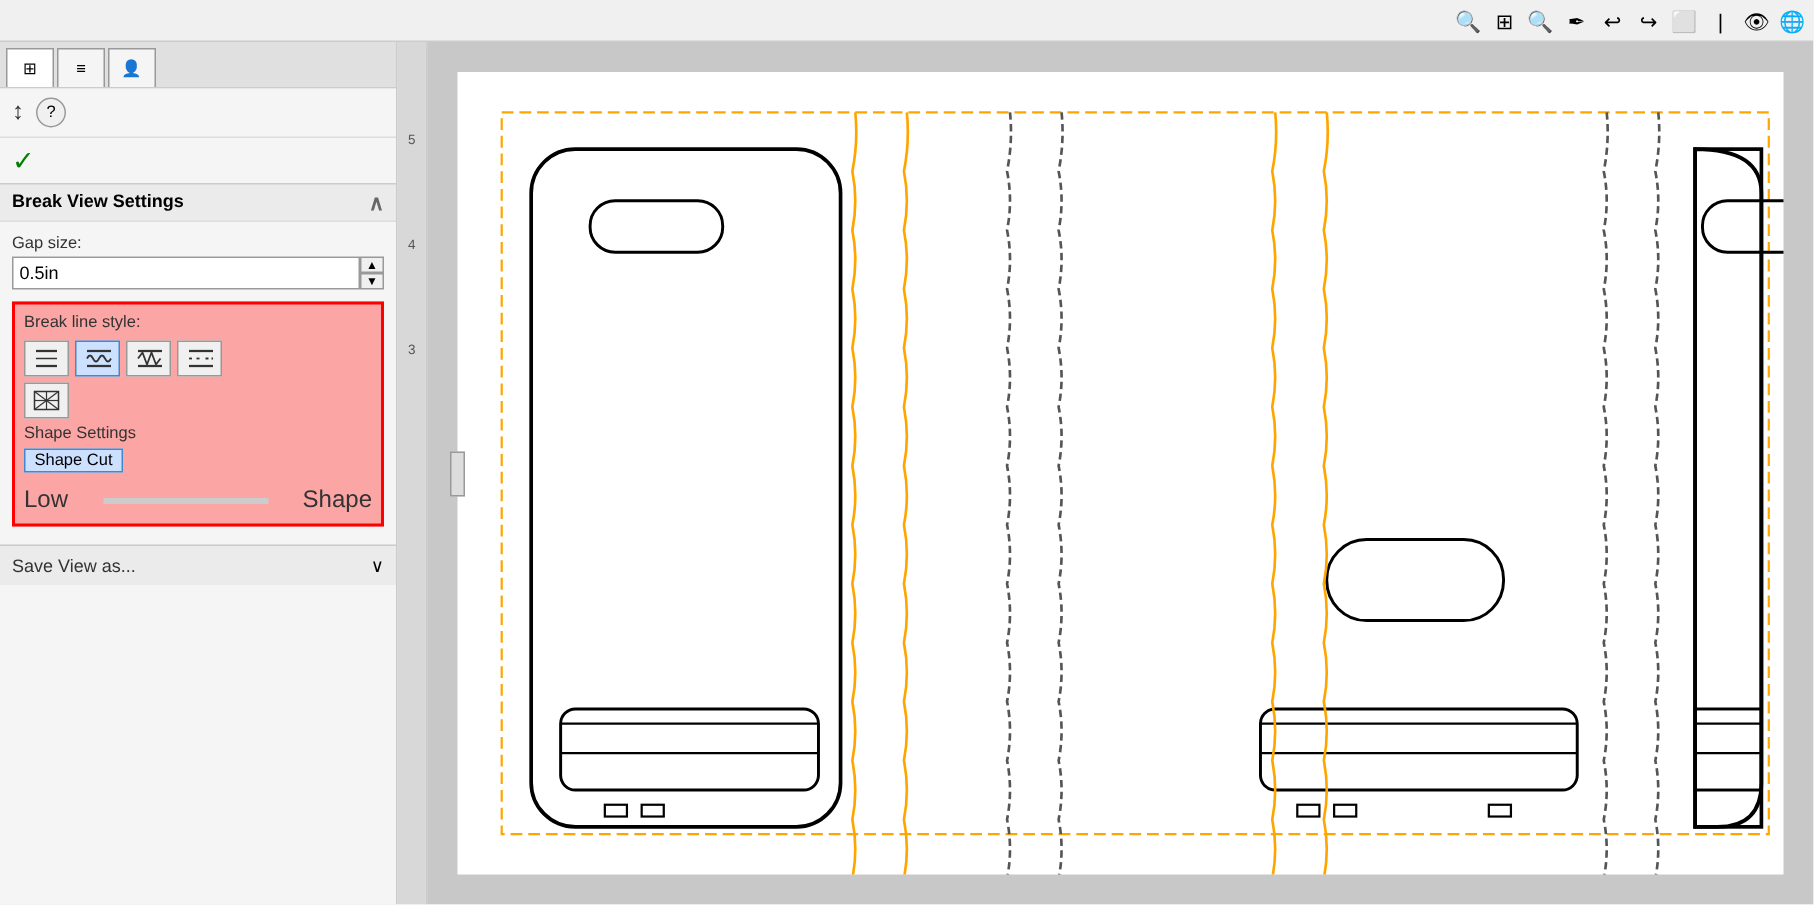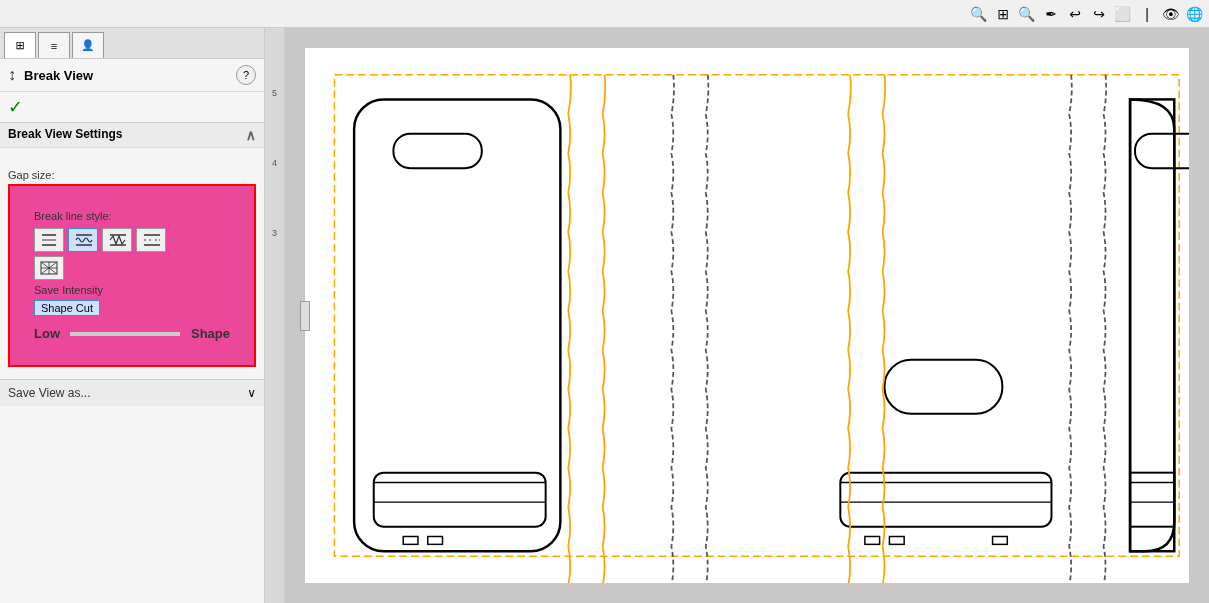--- a/index.html
+++ b/index.html
@@ -119,21 +119,20 @@
       cursor: pointer;
     }
     .section-collapse {
       font-size: 14px;
       color: #666;
     }
 
     .section-content {
       padding: 8px;
       background: #f5f5f5;
-      margin-top: 13px;
     }
 
     .field-label {
       font-size: 11px;
       margin-bottom: 3px;
       color: #333;
     }
 
     .input-row {
       display: flex;
@@ -160,22 +159,22 @@
       background: #f0f0f0;
       cursor: pointer;
       display: flex;
       align-items: center;
       justify-content: center;
       font-size: 8px;
     }
 
     .break-line-style-section {
       border: 2px solid red;
-      padding: 24px;
-      background: #ec4899;
+      padding: 6px;
+      background: #fca5a5;
       margin-bottom: 4px;
     }
     .break-line-label {
       font-size: 11px;
       margin-bottom: 6px;
       color: #333;
     }
     .style-buttons-row {
       display: flex;
       gap: 4px;
@@ -215,23 +214,22 @@
       font-size: 11px;
       margin-bottom: 6px;
     }
     .intensity-row {
       display: flex;
       align-items: center;
       justify-content: space-between;
       margin-top: 4px;
     }
     .intensity-label {
-      font-size: 13px;
-      color: #333;
-      font-weight: bold;
+      font-size: 16px;
+      color: #333;
     }
     .intensity-slider {
       width: 110px;
       height: 4px;
       background: #ccc;
       position: relative;
     }
 
     .save-view-section {
       display: flex;
@@ -317,35 +315,41 @@
   <div class="left-panel">
 
     <div class="panel-tabs">
       <div class="panel-tab active">⊞</div>
       <div class="panel-tab">≡</div>
       <div class="panel-tab">👤</div>
     </div>
 
     <div class="panel-header">
       <span class="panel-title-icon">↕</span>
-      <span class="panel-title">Break View</span>
       <div class="panel-help-btn">?</div>
     </div>
 
     <div class="panel-check">
       <span class="check-mark">✓</span>
     </div>
 
     <div class="section-header">
       <span>Break View Settings</span>
       <span class="section-collapse">∧</span>
     </div>
 
     <div class="section-content">
       <div class="field-label">Gap size:</div>
+      <div class="input-row">
+        <input type="text" class="text-input" value="0.5in" style="">
+        <div class="spinner-btns">
+          <div class="spinner-btn">▲</div>
+          <div class="spinner-btn">▼</div>
+        </div>
+      </div>
 
       <div class="break-line-style-section">
         <div class="break-line-label">Break line style:</div>
 
         <div class="style-buttons-row">
 
           <div class="style-btn">
             <svg viewBox="0 0 22 18">
                 <line x1="4" y1="4" x2="18" y2="4" stroke="#333" stroke-width="1.5"></line>
                 <line x1="4" y1="9" x2="18" y2="9" stroke="#333" stroke-width="1"></line>
@@ -386,21 +390,21 @@
             <svg viewBox="0 0 22 18">
               <rect x="3" y="3" width="16" height="12" fill="none" stroke="#333" stroke-width="1"></rect>
               <line x1="3" y1="3" x2="19" y2="15" stroke="#333" stroke-width="0.8"></line>
               <line x1="19" y1="3" x2="3" y2="15" stroke="#333" stroke-width="0.8"></line>
               <line x1="11" y1="3" x2="11" y2="15" stroke="#333" stroke-width="0.8"></line>
               <line x1="3" y1="9" x2="19" y2="9" stroke="#333" stroke-width="0.8"></line>
             </svg>
           </div>
         </div>
 
-        <div class="shape-intensity-label">Save Intensity</div>
+        <div class="shape-intensity-label">Shape Settings</div>
         <div class="jagged-cut-badge">Shape Cut</div>
 
         <div class="intensity-row">
           <span class="intensity-label">Low</span>
           <div class="intensity-slider"></div>
           <span class="intensity-label">Shape</span>
         </div>
       </div>
     </div>
 

